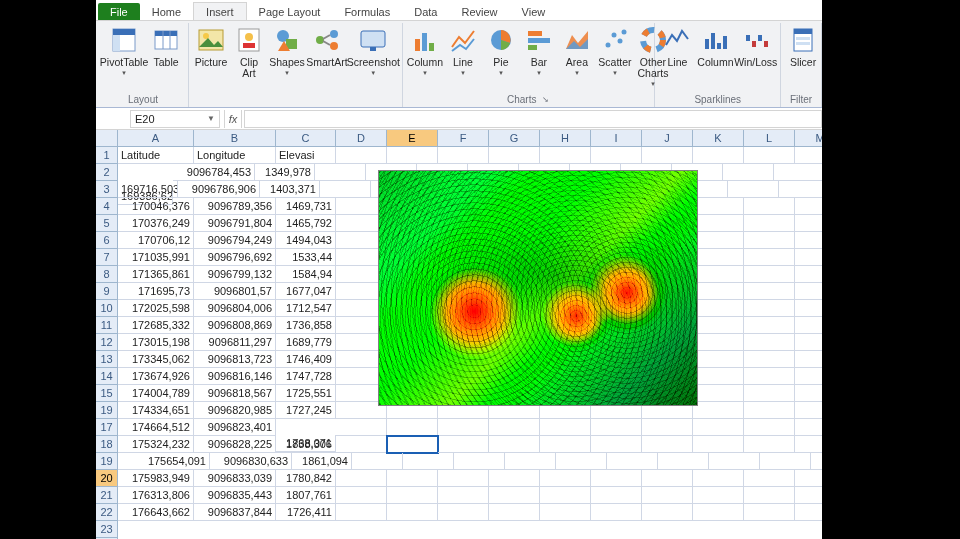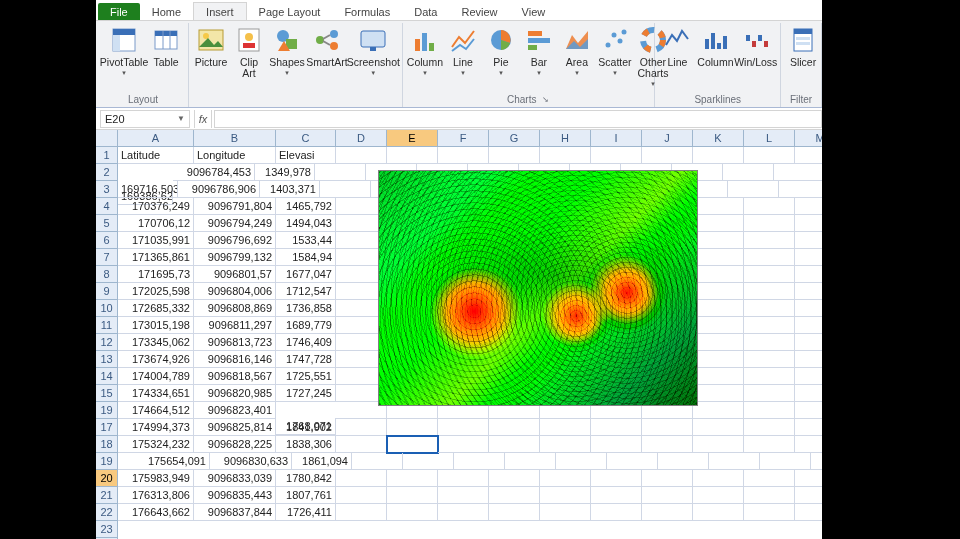--- a/index.html
+++ b/index.html
@@ -106,20 +106,21 @@
     width: 30px; height: 30px;
     display:flex;align-items:center;justify-content:center;
   }
   
   .fbar {
     display:flex;
     height:22px;
     border-bottom:1px solid var(--border);
     align-items:center;
     background:#fff;
+    padding-left:30px;
   }
   .namebox {
     width:90px; height:18px;
     border:1px solid var(--border);
     margin:0 4px;
     padding:0 4px;
     display:flex;align-items:center;justify-content:space-between;
     font-size:11px;
   }
   .namebox .dd{font-size:8px;color:#666;}
@@ -545,20 +546,35 @@
           <div class="cell" style="width: 51px;"></div>
           <div class="cell" style="width: 51px;"></div>
           <div class="cell" style="width: 51px;"></div>
           <div class="cell" style="width: 51px;"></div>
           <div class="cell" style="width: 51px;"></div>
           <div class="cell" style="width: 51px;"></div>
           <div class="cell" style="width: 51px;"></div>
           <div class="cell" style="width: 51px;"></div>
         </div>
         <div class="row">
+          <div class="cell num" style="width: 76px;">170046,376</div>
+          <div class="cell num" style="width: 82px;">9096789,356</div>
+          <div class="cell num" style="width: 60px;">1469,731</div>
+          <div class="cell" style="width: 51px;"></div>
+          <div class="cell" style="width: 51px;"></div>
+          <div class="cell" style="width: 51px;"></div>
+          <div class="cell" style="width: 51px;"></div>
+          <div class="cell" style="width: 51px;"></div>
+          <div class="cell" style="width: 51px;"></div>
+          <div class="cell" style="width: 51px;"></div>
+          <div class="cell" style="width: 51px;"></div>
+          <div class="cell" style="width: 51px;"></div>
+          <div class="cell" style="width: 51px;"></div>
+        </div>
+        <div class="row">
           <div class="cell num" style="width: 76px;">170376,249</div>
           <div class="cell num" style="width: 82px;">9096791,804</div>
           <div class="cell num" style="width: 60px;">1465,792</div>
           <div class="cell" style="width: 51px;"></div>
           <div class="cell" style="width: 51px;"></div>
           <div class="cell" style="width: 51px;"></div>
           <div class="cell" style="width: 51px;"></div>
           <div class="cell" style="width: 51px;"></div>
           <div class="cell" style="width: 51px;"></div>
           <div class="cell" style="width: 51px;"></div>
@@ -728,35 +744,20 @@
           <div class="cell" style="width: 51px;"></div>
           <div class="cell" style="width: 51px;"></div>
           <div class="cell" style="width: 51px;"></div>
           <div class="cell" style="width: 51px;"></div>
           <div class="cell" style="width: 51px;"></div>
         </div>
         <div class="row">
           <div class="cell num" style="width: 76px;">174664,512</div>
           <div class="cell num" style="width: 82px;">9096823,401</div>
           <div class="cell num" style="width: 60px; margin-top: 16px;">1768,071</div>
-          <div class="cell" style="width: 51px;"></div>
-          <div class="cell" style="width: 51px;"></div>
-          <div class="cell" style="width: 51px;"></div>
-          <div class="cell" style="width: 51px;"></div>
-          <div class="cell" style="width: 51px;"></div>
-          <div class="cell" style="width: 51px;"></div>
-          <div class="cell" style="width: 51px;"></div>
-          <div class="cell" style="width: 51px;"></div>
-          <div class="cell" style="width: 51px;"></div>
-          <div class="cell" style="width: 51px;"></div>
-        </div>
-        <div class="row">
-          <div class="cell num" style="width: 76px;">174994,373</div>
-          <div class="cell num" style="width: 82px;">9096825,814</div>
-          <div class="cell num" style="width: 60px;">1841,902</div>
           <div class="cell" style="width: 51px;"></div>
           <div class="cell" style="width: 51px;"></div>
           <div class="cell" style="width: 51px;"></div>
           <div class="cell" style="width: 51px;"></div>
           <div class="cell" style="width: 51px;"></div>
           <div class="cell" style="width: 51px;"></div>
           <div class="cell" style="width: 51px;"></div>
           <div class="cell" style="width: 51px;"></div>
           <div class="cell" style="width: 51px;"></div>
           <div class="cell" style="width: 51px;"></div>

